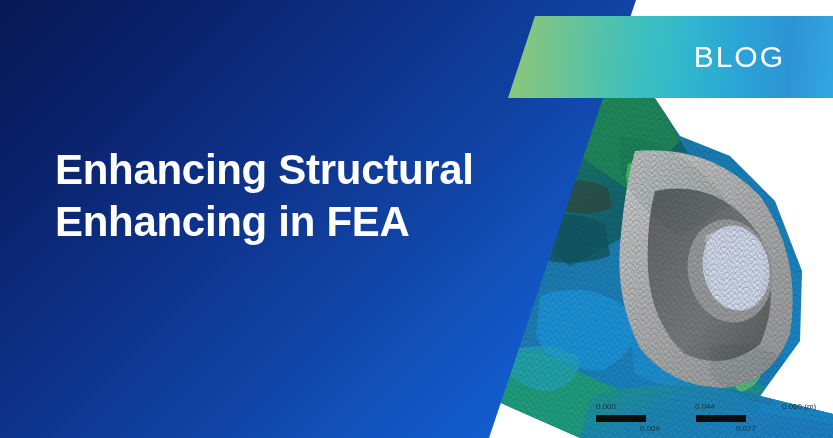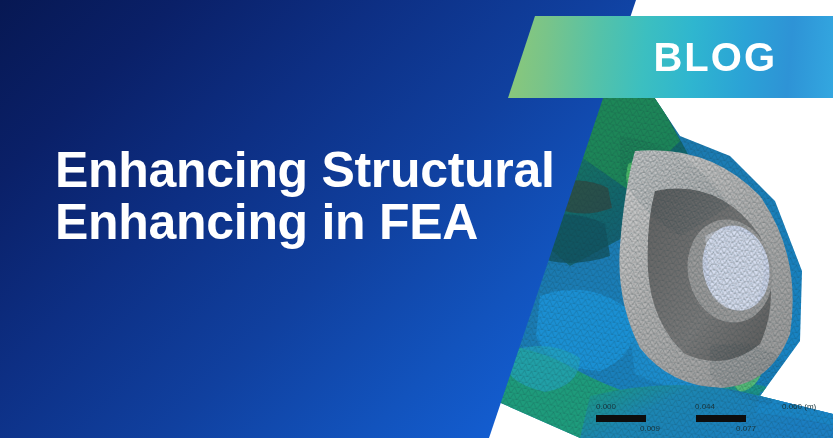--- a/index.html
+++ b/index.html
@@ -67,39 +67,39 @@
         #55c2a8 28%,
         #3cbfc0 42%,
         #2fb6cf 56%,
         #2ba3d6 72%,
         #2e93d6 86%,
         #33a7e0 100%);
     clip-path: polygon(27px 0, 325px 0, 325px 82px, 0 82px);
   }
   .blog-label {
     position: absolute;
-    right: 56px;
+    right: 48px;
     top: 50%;
     transform: translateY(-50%);
     color: #ffffff;
-    font-size: 40px;
-    font-weight: bold;
+    font-size: 30px;
+    font-weight: normal;
     letter-spacing: 2px;
     line-height: 1;
     font-family: "Liberation Sans", sans-serif;
   }
 
   
   .headline {
     position: absolute;
     left: 55px;
     top: 144px;
     width: 470px;
     color: #ffffff;
-    font-size: 50px;
+    font-size: 42px;
     font-weight: bold;
     line-height: 52px;
     letter-spacing: -0.3px;
     font-family: "Liberation Sans", sans-serif;
   }
   .headline .ln { display: block; white-space: nowrap; }
 
   
   .scale-bar {
     position: absolute;

